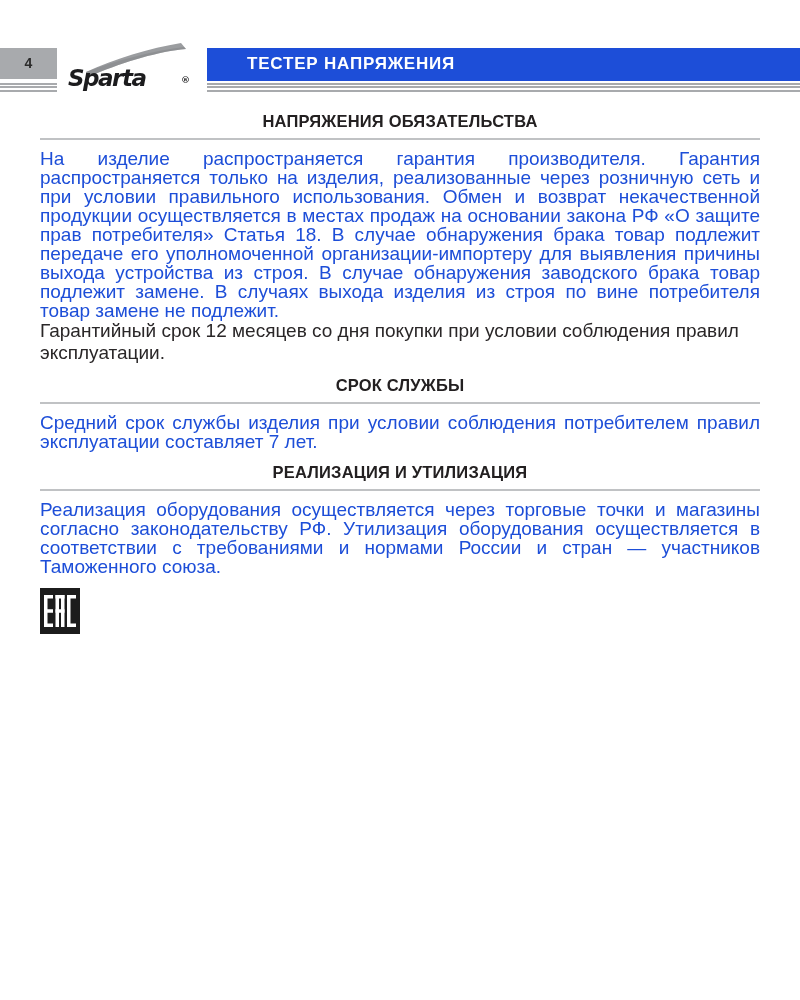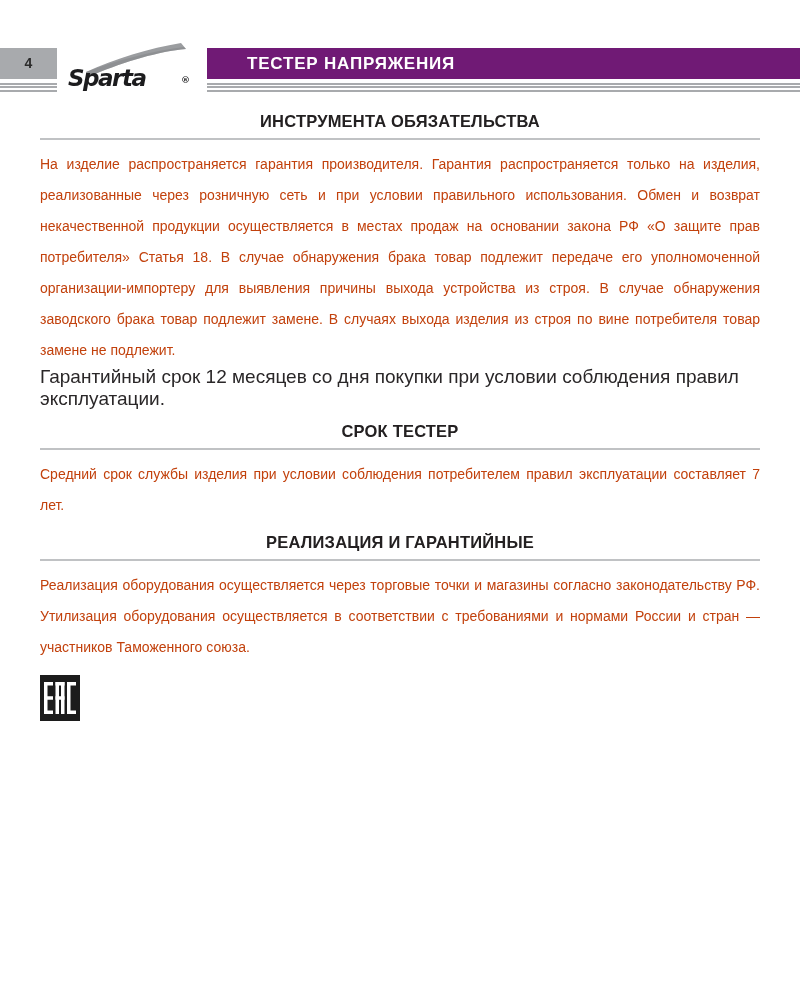--- a/index.html
+++ b/index.html
@@ -16,21 +16,21 @@
   
   .page-tab {
     position: absolute; left: 0; top: 48px;
     width: 57px; height: 31px;
     background: #a8aaad;
     text-align: center; line-height: 31px;
     font-weight: bold; font-size: 14px; color: #2b2b2b;
   }
   .title-banner {
     position: absolute; left: 207px; right: 0; top: 48px;
-    height: 31px; background: #701a75;
+    height: 42px; background: #1d4ed8;
   }
   .title-banner .title-text {
     display: block; padding-left: 40px; line-height: 31px;
     color: #ffffff; font-weight: bold; font-size: 17px; letter-spacing: 0.8px;
   }
   .stripes {
     position: absolute; top: 81px; height: 11px;
     background: repeating-linear-gradient(
       to bottom,
       #ffffff 0px, #ffffff 1.6px,
@@ -50,21 +50,21 @@
     font-size: 16.5px; font-weight: bold; color: #232021;
     letter-spacing: 0.2px;
     margin-top: 12px;
   }
   .section-heading:first-child { margin-top: 0; }
   .heading-rule {
     height: 2px; background: #c0c2c4;
     margin: 7px 0 9px 0;
   }
   .body-para {
-    font-size: 14px; line-height: 31px; color: #c2410c;
+    font-size: 19px; line-height: 19px; color: #1d4ed8;
     text-align: justify;
   }
   .body-line {
     font-size: 19px; line-height: 21.8px; color: #2a2728;
     text-align: left;
   }
 
   .eac-mark { display: block; margin-top: 12px; width: 40px; height: 46px; }
 
   .importer-block { margin-top: 15px; }
@@ -89,30 +89,30 @@
 
 <div class="title-banner">
   <span class="title-text">ТЕСТЕР НАПРЯЖЕНИЯ</span>
 </div>
 
 <div class="stripes left-stripes"></div>
 <div class="stripes right-stripes"></div>
 
 <div class="content">
 
-  <div class="section-heading">ИНСТРУМЕНТА ОБЯЗАТЕЛЬСТВА</div>
+  <div class="section-heading">НАПРЯЖЕНИЯ ОБЯЗАТЕЛЬСТВА</div>
   <div class="heading-rule"></div>
   <p class="body-para">На изделие распространяется гарантия производителя. Гарантия распространяется только на изделия, реализованные через розничную сеть и при условии правильного использования. Обмен и возврат некачественной продукции осуществляется в местах продаж на основании закона РФ «О защите прав потребителя» Статья 18. В случае обнаружения брака товар подлежит передаче его уполномоченной организации-импортеру для выявления причины выхода устройства из строя. В случае обнаружения заводского брака товар подлежит замене. В случаях выхода изделия из строя по вине потребителя товар замене не подлежит.</p>
   <p class="body-line">Гарантийный срок 12 месяцев со дня покупки при условии соблюдения правил эксплуатации.</p>
 
-  <div class="section-heading">СРОК ТЕСТЕР</div>
+  <div class="section-heading">СРОК СЛУЖБЫ</div>
   <div class="heading-rule"></div>
   <p class="body-para">Средний срок службы изделия при условии соблюдения потребителем правил эксплуатации составляет 7 лет.</p>
 
-  <div class="section-heading">РЕАЛИЗАЦИЯ И ГАРАНТИЙНЫЕ</div>
+  <div class="section-heading">РЕАЛИЗАЦИЯ И УТИЛИЗАЦИЯ</div>
   <div class="heading-rule"></div>
   <p class="body-para">Реализация оборудования осуществляется через торговые точки и магазины согласно законодательству РФ. Утилизация оборудования осуществляется в соответствии с требованиями и нормами России и стран — участников Таможенного союза.</p>
 
   <svg class="eac-mark" viewBox="0 0 40 46">
     <rect x="0" y="0" width="40" height="46" fill="#1c1c1c"></rect>
 
     <rect x="4" y="7" width="3.5" height="32" fill="#ffffff"></rect>
     <rect x="4" y="7" width="9" height="3.5" fill="#ffffff"></rect>
     <rect x="4" y="21.25" width="9" height="3.5" fill="#ffffff"></rect>
     <rect x="4" y="35.5" width="9" height="3.5" fill="#ffffff"></rect>

